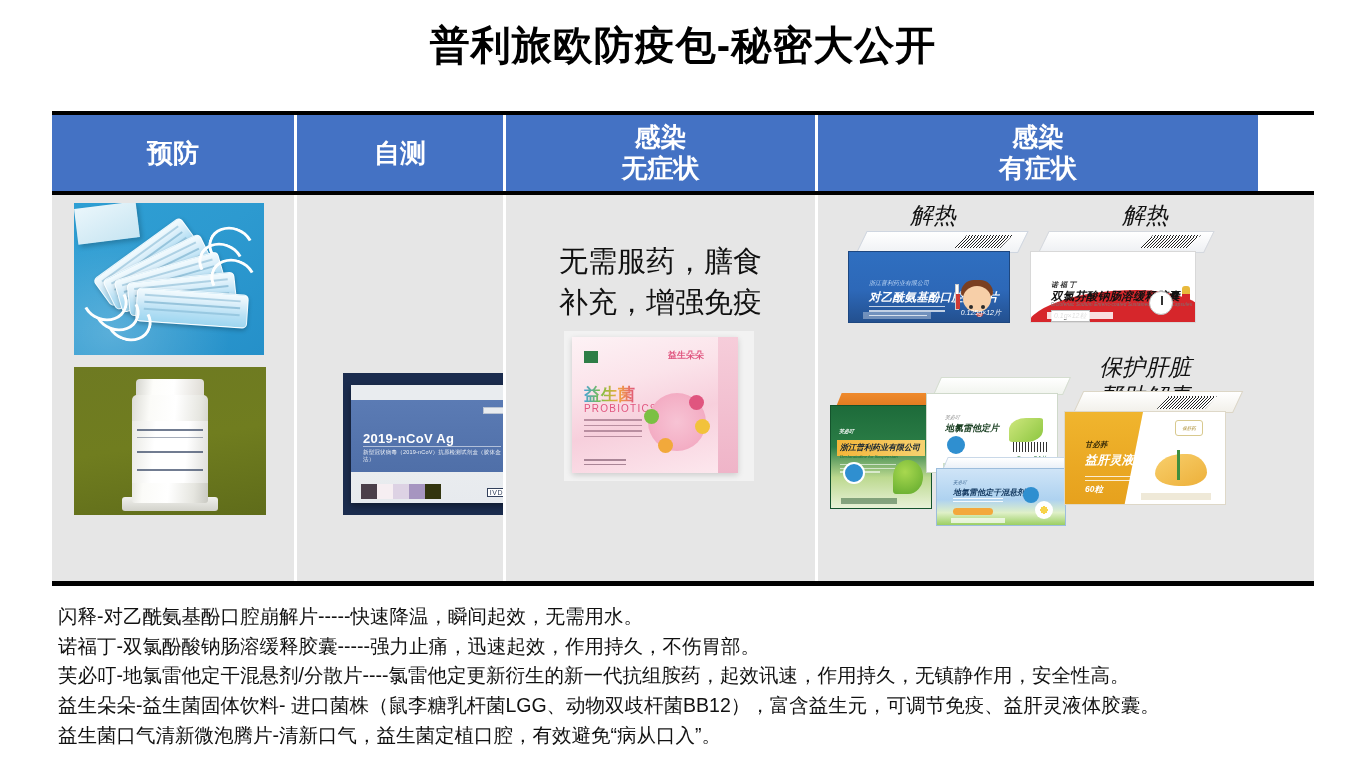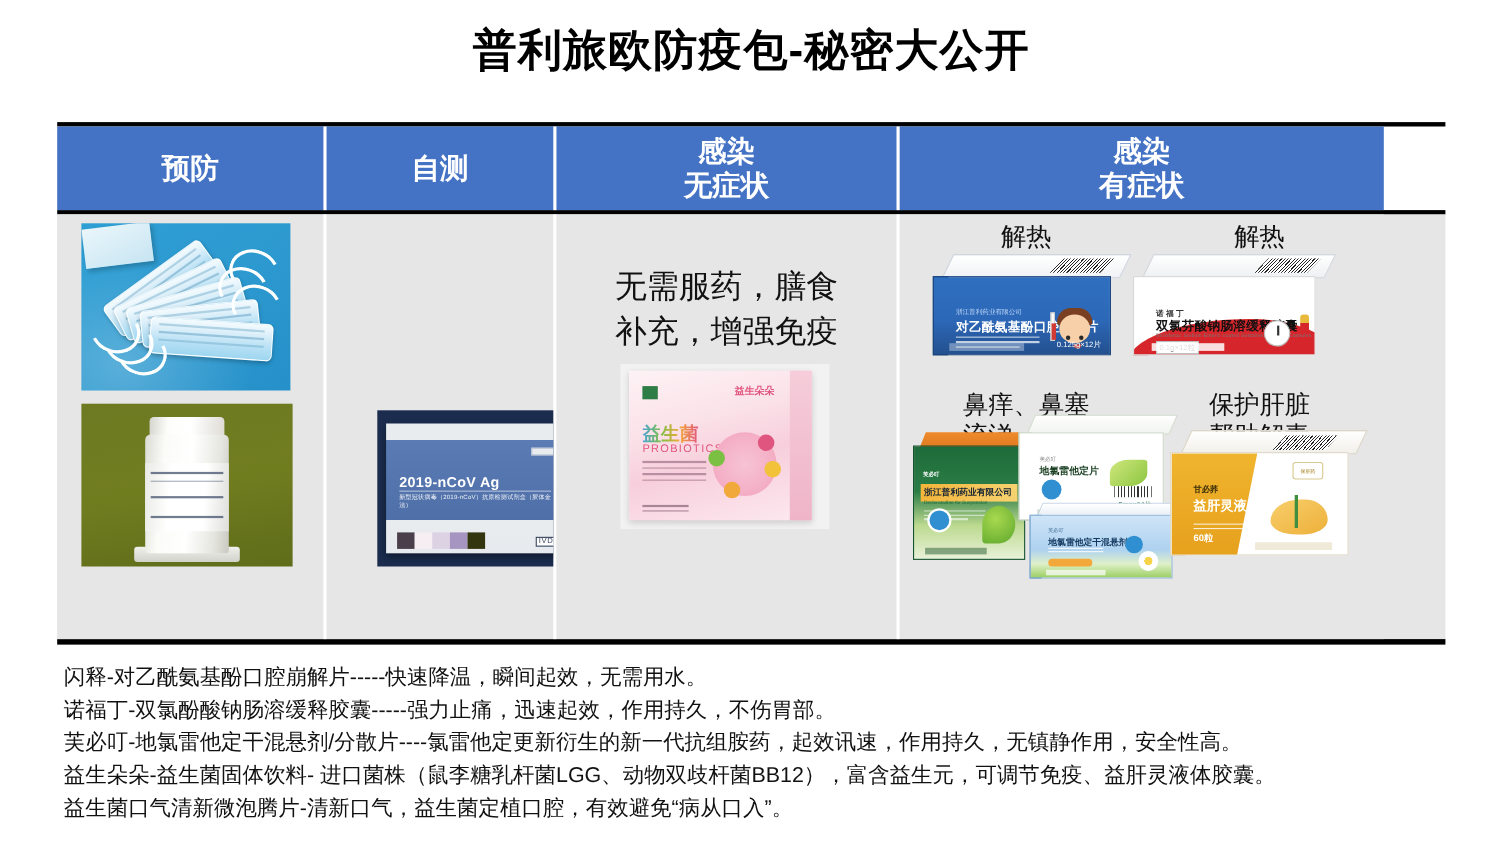--- a/index.html
+++ b/index.html
@@ -40,21 +40,21 @@
 
   .body-row {
     display: flex; height: 391px;
     background: #E6E6E6;
     border-bottom: 5px solid #000;
   }
   .bcell {
     position: relative; background: #E6E6E6;
     border-right: 3px solid #fff; overflow: hidden;
   }
-  .bcell:last-child { border-right: none; }
+  .bcell:last-child { border-right: none; font-style: italic; }
 
   .c1 { width: 245px; } .c2 { width: 209px; }
   .c3 { width: 312px; } .c4 { width: 440px; }
 
   
   .photo { position: absolute; overflow: hidden; }
   .mask-photo {
     left: 22px; top: 8px; width: 190px; height: 152px;
     background:
       radial-gradient(ellipse at 20% 85%, rgba(255,255,255,.22), transparent 55%),
@@ -458,24 +458,20 @@
               </div>
           </div>
         </div>
       </div>
 
       <div class="bcell c4">
 
         <div class="lbl lbl-a">解热</div>
         <div class="lbl lbl-b">解热</div>
 
-        <div class="lbl lbl-c">
-          <div>鼻痒、鼻塞</div>
-          <div>流涕、喷嚏</div>
-        </div>
         <div class="lbl lbl-d">
           <div>保护肝脏</div>
           <div>帮助解毒</div>
         </div>
 
         <div class="medbox box-blue">
           <div class="bb-top">
             <div class="bb-barcode"></div>
           </div>
           <div class="bb-left"></div>

